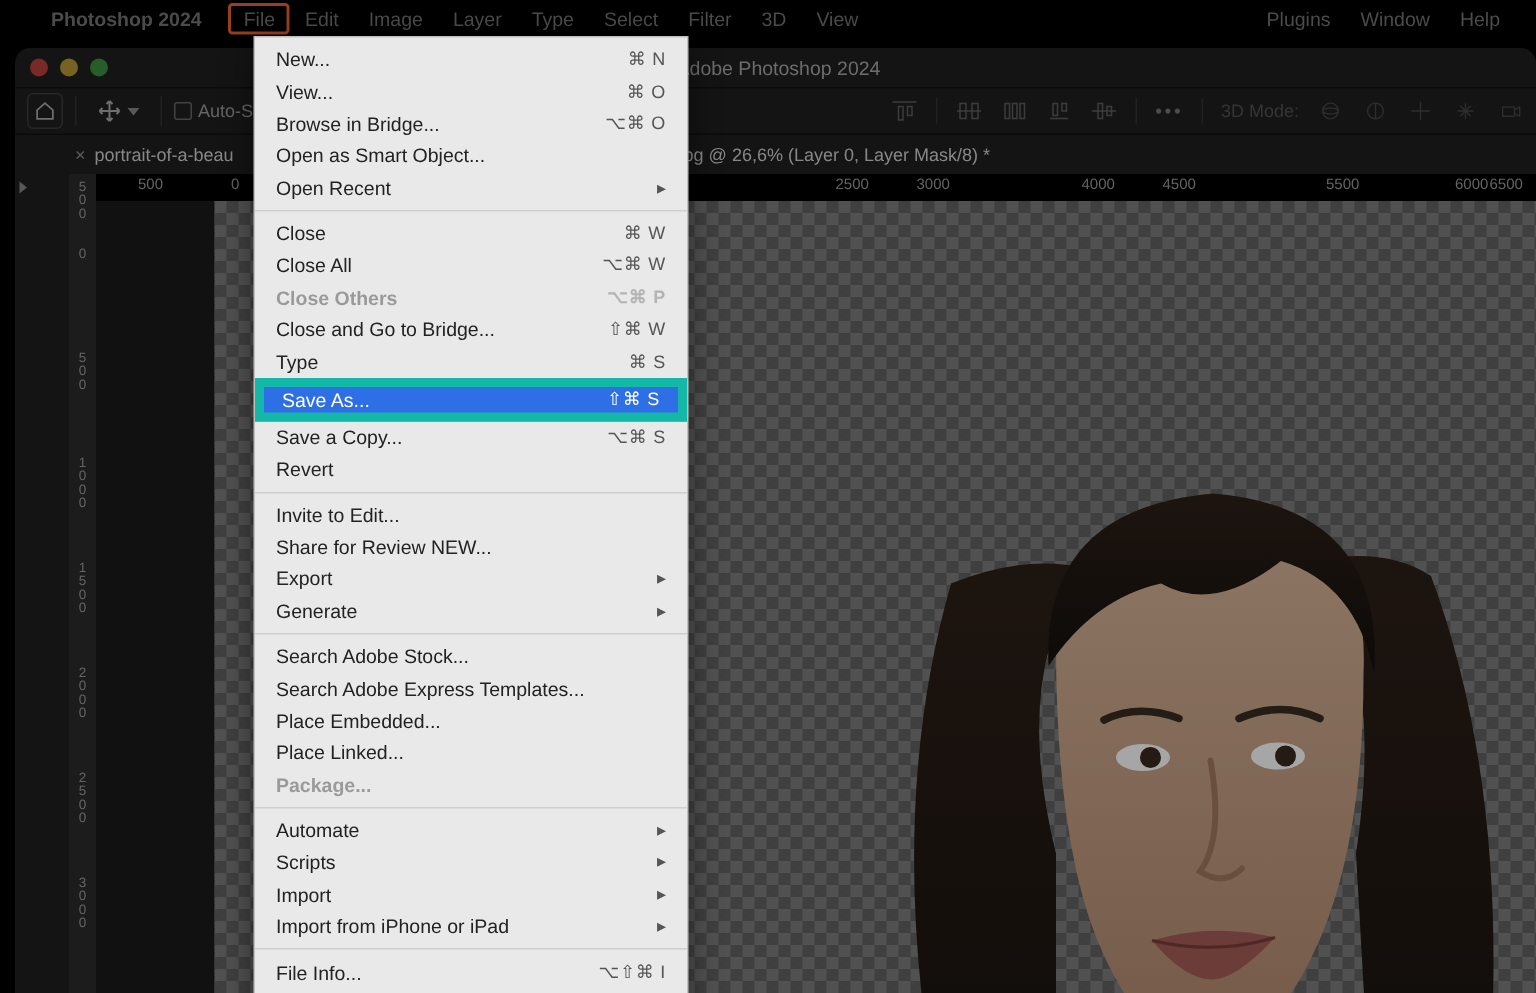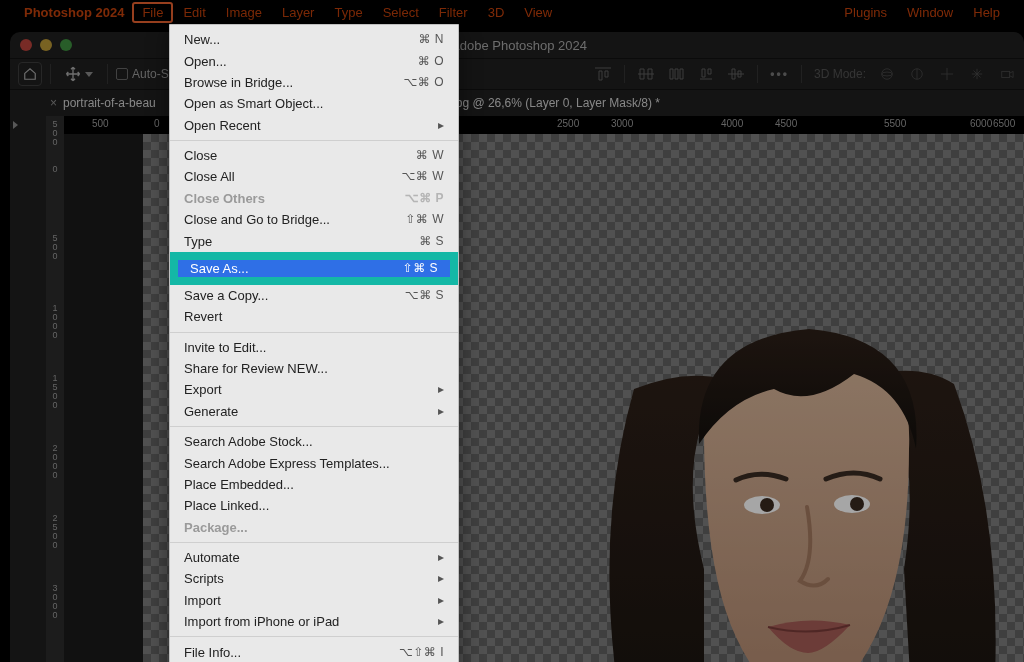--- a/index.html
+++ b/index.html
@@ -1,19 +1,19 @@
 <!DOCTYPE html>
 <html><head>
 <meta charset="utf-8">
 <style>
 * { margin: 0; padding: 0; box-sizing: border-box; font-family: -apple-system, "Helvetica Neue", Arial, sans-serif; }
 html, body { width: 1024px; height: 662px; overflow: hidden; background: #000; color: #b4b4b4; position: relative; }
 
 
-.mac-menubar { height: 24px; background: #000; display: flex; align-items: center; padding: 0 14px; font-size: 13px; color: #c2410c; gap: 2px; }
+.mac-menubar { height: 24px; background: #000; display: flex; align-items: center; padding: 0 14px; font-size: 13px; color: #737373; gap: 12px; }
 .mac-menubar .apple { font-size: 15px; margin-right: 8px; line-height: 1; }
 .mac-menubar .app-name { font-weight: 700; margin-right: 6px; }
 .mac-menubar .menu-item { padding: 3px 10px; border-radius: 3px; }
 .mac-menubar .menu-item.highlight-file { border: 2px solid #e8612f; padding: 1px 8px; }
 .mac-menubar .spacer { flex: 1; }
 
 
 .window { position: absolute; left: 10px; top: 32px; width: 1014px; height: 630px; background: #1f1f1f; border-radius: 10px 10px 0 0; }
 .titlebar { height: 26px; display: flex; align-items: center; padding: 0 10px; }
 .traffic { display: flex; gap: 8px; }
@@ -58,21 +58,21 @@
 
 .dropdown-menu { position:absolute; left:169px; top:24px; width:290px; background:#e9e9e9; border:1px solid #bfbfbf;
                  border-radius:0 0 6px 6px; font-size:13px; color:#222; box-shadow:0 6px 22px rgba(0,0,0,.45); padding:4px 0; }
 .dropdown-menu .row { display:flex; align-items:center; padding:2.2px 14px; justify-content:space-between; line-height:17px; }
 .dropdown-menu .row .lbl { flex:1; }
 .dropdown-menu .row .sc  { color:#555; font-size:12px; letter-spacing:.5px; }
 .dropdown-menu .row .sub { color:#555; font-size:12px; }
 .dropdown-menu .sep { height:1px; background:#cfcfcf; margin:4px 0; }
 .dropdown-menu .disabled { color:#9a9a9a;font-weight:bold; }
 .dropdown-menu .disabled .sc { color:#b5b5b5; }
-.dropdown-menu .highlight { background:#2f6fe6; color:#fff; border:8px solid #14b8a6; padding:0 12px; }
+.dropdown-menu .highlight { background:#2f6fe6; color:#fff; border:6px solid #14b8a6; padding:0 12px; }
 .dropdown-menu .highlight .sc { color:#fff; }
 
 
 .doc-strip { position:absolute; left:0; top:86px; width:10px; height:14px; display:flex;align-items:center;justify-content:center; }
 .doc-strip .arr { border-top:4px solid transparent;border-bottom:4px solid transparent;border-left:5px solid #888; }
 
 
 .stage { position:absolute; left:36px; top:84px; right:0; bottom:0; overflow:hidden; }
 
 .iconrow { display:flex;gap:12px;align-items:center; }
@@ -252,21 +252,21 @@
 </div>
 
 <div class="dimmer"></div>
 
 <div class="dropdown-menu" id="file-menu">
     <div class="row">
       <span class="lbl">New...</span>
       <span class="sc">⌘ N</span>
     </div>
     <div class="row">
-      <span class="lbl">Open...</span>
+      <span class="lbl">View...</span>
       <span class="sc">⌘ O</span>
     </div>
     <div class="row">
       <span class="lbl">Browse in Bridge...</span>
       <span class="sc">⌥⌘ O</span>
     </div>
     <div class="row">
       <span class="lbl">Open as Smart Object...</span>
     </div>
     <div class="row">

